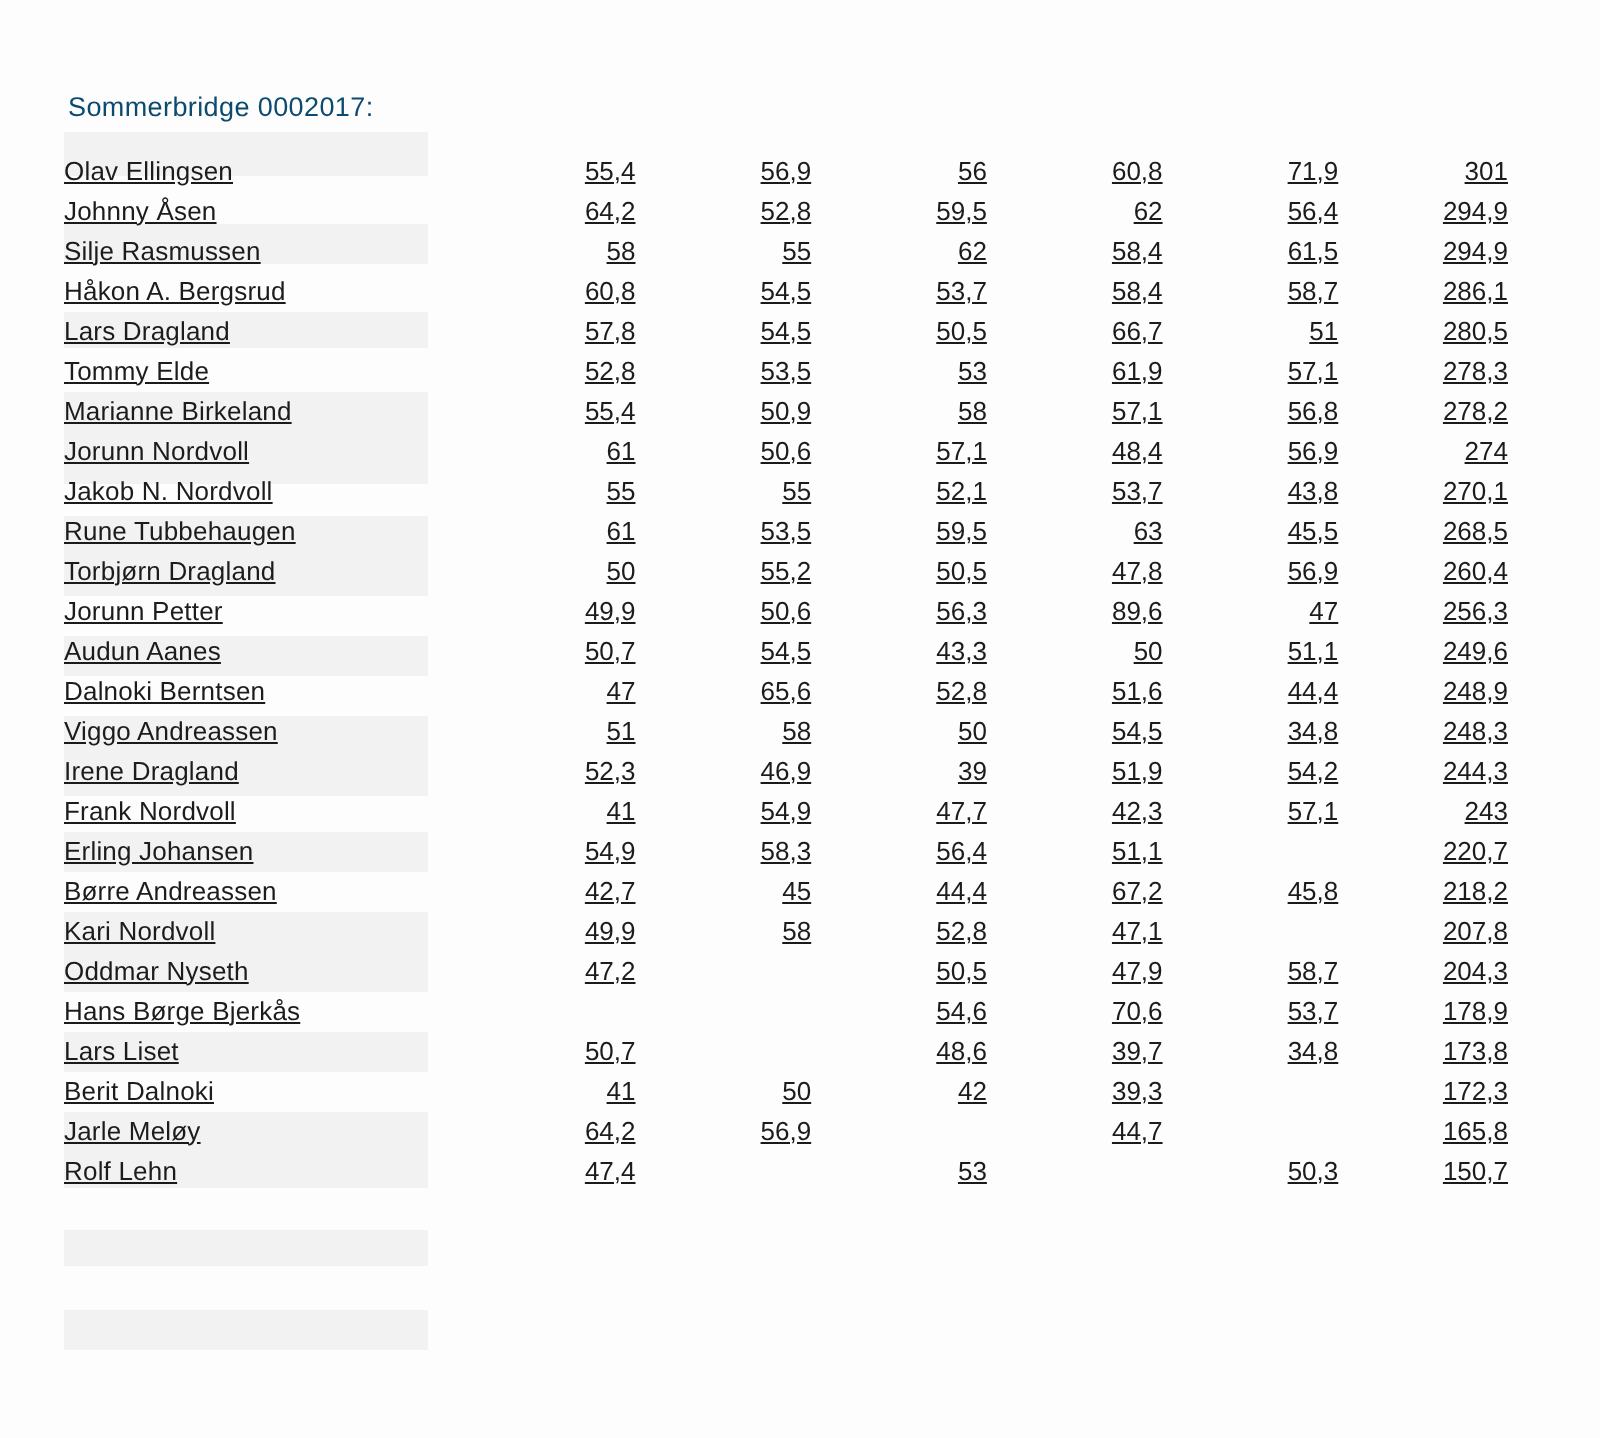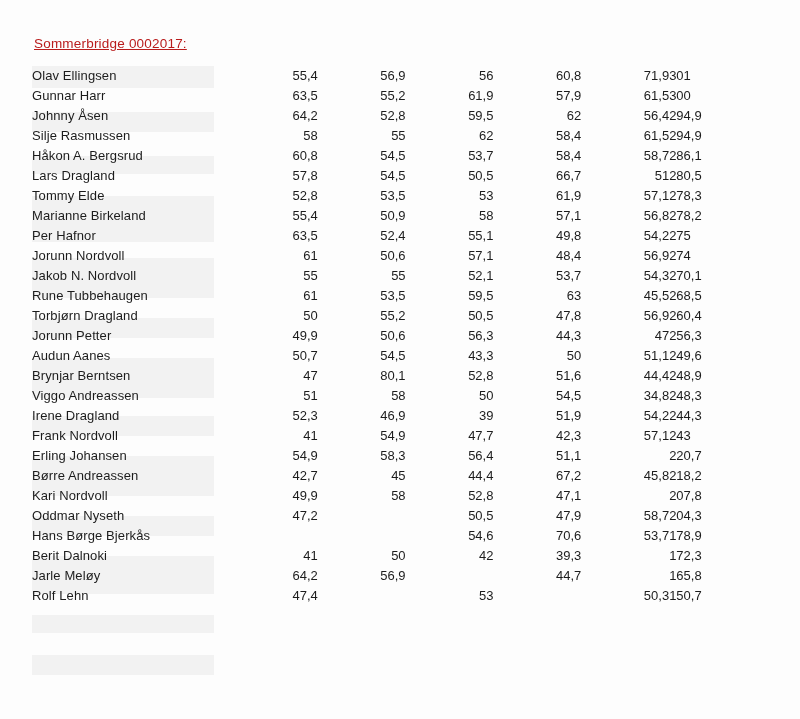--- a/index.html
+++ b/index.html
@@ -17,30 +17,30 @@
   .page {
     position: relative;
     width: 800px;
     height: 719px;
     background: #fdfdfd;
     box-sizing: border-box;
     padding: 30px 40px 0 32px;
   }
   .doc-title {
     font-size: 13.5px;
-    color: #b91c1c;
-    margin: 6px 0 14px 2px;
+    color: #0c4a6e;
+    margin: 16px 0 14px 2px;
     letter-spacing: 0.2px;
-    text-decoration: underline;
   }
   table.results {
     border-collapse: collapse;
     width: 722px;
     table-layout: fixed;
     font-size: 13px;
+    text-decoration: underline;
   }
   table.results td {
     padding: 2.5px 0 2.5px 0;
     vertical-align: baseline;
     white-space: nowrap;
   }
   td.name {
     width: 196px;
     text-align: left;
     padding-left: 2px;
@@ -49,20 +49,21 @@
   }
   td.num {
     width: 87px;
     text-align: right;
     padding-right: 12px;
     color: #1c1c1c;
     font-variant-numeric: tabular-nums;
   }
   td.total {
     width: 84px;
+    text-align: right;
     padding-right: 4px;
     color: #1c1c1c;
     font-variant-numeric: tabular-nums;
   }
   
   .band {
     position: absolute;
     left: 32px;
     width: 182px;
     background: #f0f0f0;
@@ -96,29 +97,20 @@
           <tr>
             <td class="name">Olav Ellingsen</td>
             <td class="num">55,4</td>
             <td class="num">56,9</td>
             <td class="num">56</td>
             <td class="num">60,8</td>
             <td class="num">71,9</td>
             <td class="total">301</td>
           </tr>
           <tr>
-            <td class="name">Gunnar Harr</td>
-            <td class="num">63,5</td>
-            <td class="num">55,2</td>
-            <td class="num">61,9</td>
-            <td class="num">57,9</td>
-            <td class="num">61,5</td>
-            <td class="total">300</td>
-          </tr>
-          <tr>
             <td class="name">Johnny Åsen</td>
             <td class="num">64,2</td>
             <td class="num">52,8</td>
             <td class="num">59,5</td>
             <td class="num">62</td>
             <td class="num">56,4</td>
             <td class="total">294,9</td>
           </tr>
           <tr>
             <td class="name">Silje Rasmussen</td>
@@ -159,44 +151,35 @@
           <tr>
             <td class="name">Marianne Birkeland</td>
             <td class="num">55,4</td>
             <td class="num">50,9</td>
             <td class="num">58</td>
             <td class="num">57,1</td>
             <td class="num">56,8</td>
             <td class="total">278,2</td>
           </tr>
           <tr>
-            <td class="name">Per Hafnor</td>
-            <td class="num">63,5</td>
-            <td class="num">52,4</td>
-            <td class="num">55,1</td>
-            <td class="num">49,8</td>
-            <td class="num">54,2</td>
-            <td class="total">275</td>
-          </tr>
-          <tr>
             <td class="name">Jorunn Nordvoll</td>
             <td class="num">61</td>
             <td class="num">50,6</td>
             <td class="num">57,1</td>
             <td class="num">48,4</td>
             <td class="num">56,9</td>
             <td class="total">274</td>
           </tr>
           <tr>
             <td class="name">Jakob N. Nordvoll</td>
             <td class="num">55</td>
             <td class="num">55</td>
             <td class="num">52,1</td>
             <td class="num">53,7</td>
-            <td class="num">54,3</td>
+            <td class="num">43,8</td>
             <td class="total">270,1</td>
           </tr>
           <tr>
             <td class="name">Rune Tubbehaugen</td>
             <td class="num">61</td>
             <td class="num">53,5</td>
             <td class="num">59,5</td>
             <td class="num">63</td>
             <td class="num">45,5</td>
             <td class="total">268,5</td>
@@ -208,37 +191,37 @@
             <td class="num">50,5</td>
             <td class="num">47,8</td>
             <td class="num">56,9</td>
             <td class="total">260,4</td>
           </tr>
           <tr>
             <td class="name">Jorunn Petter</td>
             <td class="num">49,9</td>
             <td class="num">50,6</td>
             <td class="num">56,3</td>
-            <td class="num">44,3</td>
+            <td class="num">89,6</td>
             <td class="num">47</td>
             <td class="total">256,3</td>
           </tr>
           <tr>
             <td class="name">Audun Aanes</td>
             <td class="num">50,7</td>
             <td class="num">54,5</td>
             <td class="num">43,3</td>
             <td class="num">50</td>
             <td class="num">51,1</td>
             <td class="total">249,6</td>
           </tr>
           <tr>
-            <td class="name">Brynjar Berntsen</td>
+            <td class="name">Dalnoki Berntsen</td>
             <td class="num">47</td>
-            <td class="num">80,1</td>
+            <td class="num">65,6</td>
             <td class="num">52,8</td>
             <td class="num">51,6</td>
             <td class="num">44,4</td>
             <td class="total">248,9</td>
           </tr>
           <tr>
             <td class="name">Viggo Andreassen</td>
             <td class="num">51</td>
             <td class="num">58</td>
             <td class="num">50</td>
@@ -303,20 +286,29 @@
           <tr>
             <td class="name">Hans Børge Bjerkås</td>
             <td class="num"></td>
             <td class="num"></td>
             <td class="num">54,6</td>
             <td class="num">70,6</td>
             <td class="num">53,7</td>
             <td class="total">178,9</td>
           </tr>
           <tr>
+            <td class="name">Lars Liset</td>
+            <td class="num">50,7</td>
+            <td class="num"></td>
+            <td class="num">48,6</td>
+            <td class="num">39,7</td>
+            <td class="num">34,8</td>
+            <td class="total">173,8</td>
+          </tr>
+          <tr>
             <td class="name">Berit Dalnoki</td>
             <td class="num">41</td>
             <td class="num">50</td>
             <td class="num">42</td>
             <td class="num">39,3</td>
             <td class="num"></td>
             <td class="total">172,3</td>
           </tr>
           <tr>
             <td class="name">Jarle Meløy</td>

